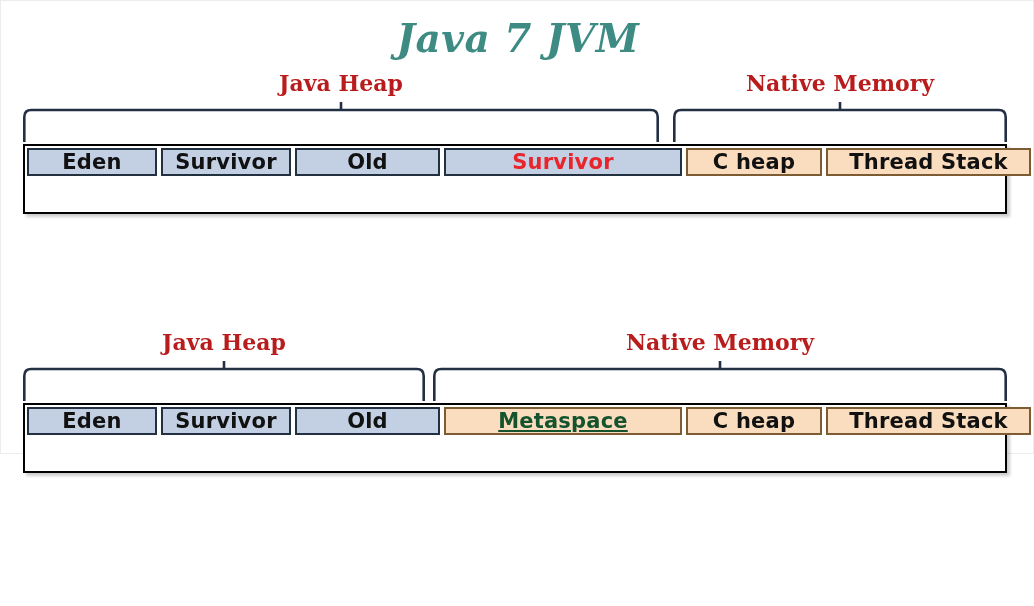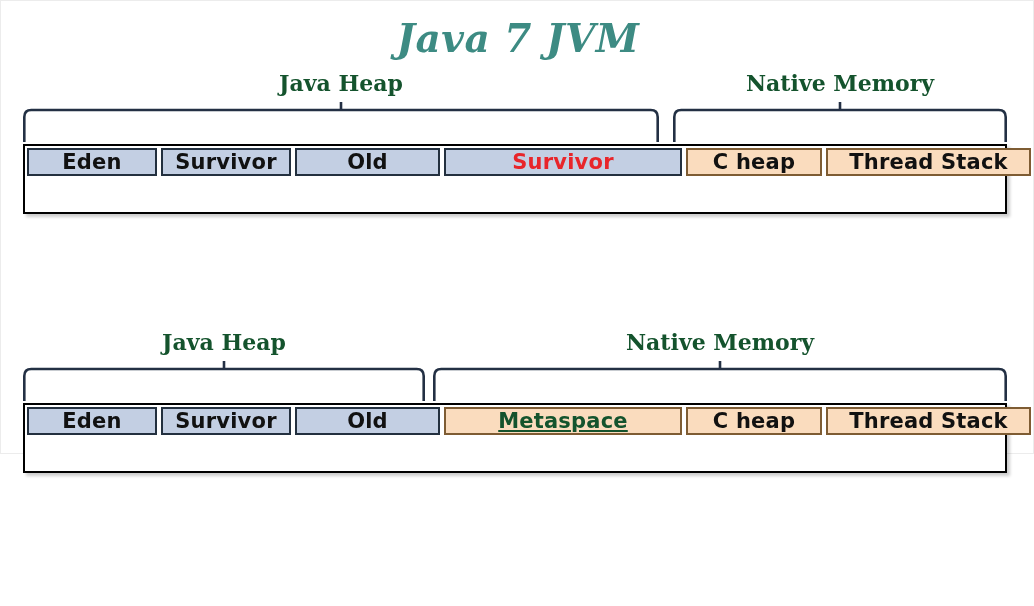--- a/index.html
+++ b/index.html
@@ -61,21 +61,21 @@
   }
   .group-label {
     position: absolute;
     left: 0;
     right: 0;
     top: 0;
     text-align: center;
     font-family: "DejaVu Serif", "Liberation Serif", serif;
     font-weight: bold;
     font-size: 22px;
-    color: #14532d;
+    color: #b91c1c;
     line-height: 1.05;
     white-space: nowrap;
   }
   .brace-svg {
     position: absolute;
     left: 0;
     bottom: 0;
     width: 100%;
     height: 42px;
     display: block;

